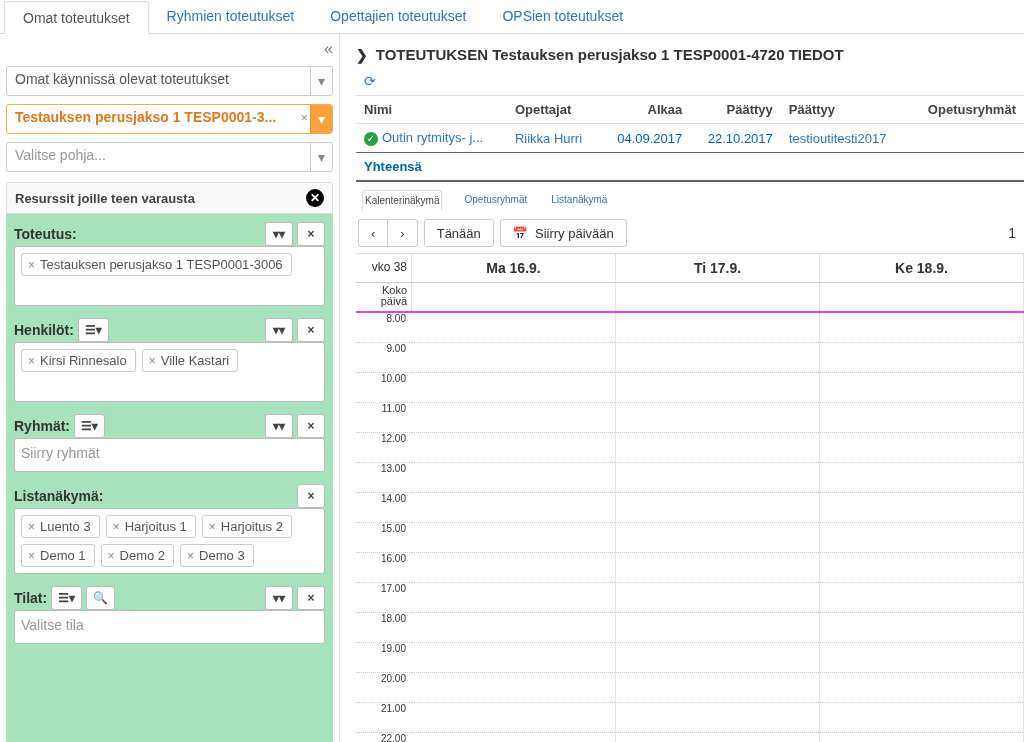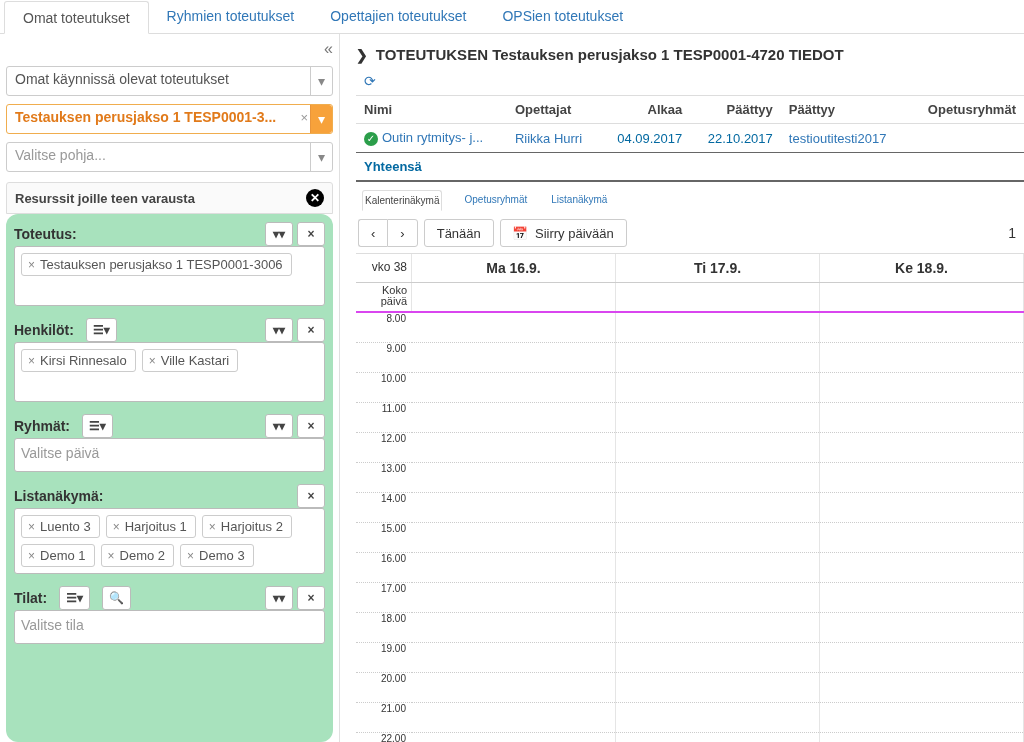--- a/index.html
+++ b/index.html
@@ -11,21 +11,21 @@
   .body { display: flex; flex: 1; overflow: hidden; }
   .sidebar { width: 340px; border-right: 1px solid #e0e0e0; display: flex; flex-direction: column; overflow: hidden; }
   .collapse-row { display:flex; justify-content:flex-end; padding:6px 6px 4px; color:#666; }
   .sel { width: calc(100% - 12px); margin: 4px 6px; height: 30px; border:1px solid #ccc; border-radius:3px; padding:4px 24px 4px 8px; font-size:14px; color:#555; position:relative; background:#fff; }
   .sel.orange { background:#fff; border:1px solid #f0ad4e; color:#e17a1a; }
   .sel .caret-btn { position:absolute; right:0; top:0; width:22px; height:100%; border-left:1px solid #ccc; display:flex; align-items:center; justify-content:center; color:#888; border-radius:0 3px 3px 0; }
   .sel.orange .caret-btn { background:#f7a23b; border-left-color:#e9953a; color:#fff; }
   .sel .x { position:absolute; right:24px; top:5px; color:#999; font-size:13px; }
   .res-header { background:#fafafa; margin:6px 6px 0; padding:6px 8px; border:1px solid #ddd; border-radius:3px 3px 0 0; font-weight:bold; color:#444; display:flex; justify-content:space-between; align-items:center; }
   .res-header .close { background:#000; color:#fff; border-radius:50%; width:18px; height:18px; font-size:12px; line-height:18px; text-align:center; }
-  .green-panel { background:#a8e2bd; margin:0 6px; padding:8px; display:flex; flex-direction:column; gap:12px; flex:1; overflow:auto;border-radius:12px; }
+  .green-panel { background:#a8e2bd; margin:0 6px; padding:8px; display:flex; flex-direction:column; gap:12px; flex:1; overflow:auto; }
   .section-head { display:flex; justify-content:space-between; align-items:center; font-weight:bold; color:#333; font-size:14px; }
   .mini-btn { background:#fff; border:1px solid #bbb; border-radius:3px; height:24px; min-width:28px; padding:0 6px; display:inline-flex; align-items:center; justify-content:center; font-size:12px; color:#444; cursor:pointer; }
   .mini-btns { display:flex; gap:4px; }
   .tag-well { background:#fff; border:1px solid #bbb; border-radius:3px; min-height:60px; padding:6px; display:flex; flex-wrap:wrap; align-content:flex-start; gap:6px; }
   .tag-well.input { min-height:34px; color:#999; font-size:14px; }
   .tag { background:#fff; border:1px solid #ccc; border-radius:3px; padding:3px 8px 3px 6px; display:inline-flex; align-items:center; gap:5px; color:#555; font-size:13px; box-shadow:0 0 0 rgba(0,0,0,0); }
   .tag .tag-x { color:#888; font-size:12px; }
 
   .main { flex:1; padding:8px 0 0 16px; overflow:hidden; display:flex; flex-direction:column; }
   .detail-header { font-weight:bold; font-size:15px; color:#333; padding:4px 0 8px; display:flex; align-items:center; gap:8px; }
@@ -51,21 +51,21 @@
   .cal-head > div { padding:6px 4px; text-align:center; font-weight:bold; color:#333; font-size:14px; border-right:1px solid #e5e5e5; }
   .cal-head > div:first-child { text-align:right; font-weight:normal; font-size:12px; }
   .allday { display:grid; grid-template-columns:56px 1fr 1fr 1fr; border-bottom:2px solid #d946ef; }
   .allday > div { height:28px; border-right:1px solid #e5e5e5; }
   .allday > div:first-child { text-align:right; font-size:11px; padding:2px 4px; color:#333; line-height:11px; }
   .cal-body { display:grid; grid-template-columns:56px 1fr 1fr 1fr; }
   .time-col { display:flex; flex-direction:column; }
   .time-cell { height:30px; text-align:right; padding-right:6px; font-size:10px; color:#333; border-bottom:1px dotted #ccc; }
   .day-col { border-right:1px solid #e5e5e5; display:flex; flex-direction:column; }
   .slot { height:30px; border-bottom:1px dotted #ccc; }
-  .list-icon { display:inline-flex; align-items:center; gap:12px; }
+  .list-icon { display:inline-flex; align-items:center; gap:4px; }
 </style>
 </head>
 <body>
 
 <div class="container">
   <div class="top-tabs">
     <div class="top-tab active">Omat toteutukset</div>
     <div class="top-tab">Ryhmien toteutukset</div>
     <div class="top-tab">Opettajien toteutukset</div>
     <div class="top-tab">OPSien toteutukset</div>
@@ -144,21 +144,21 @@
             <span class="list-icon">
               <span>Ryhmät:</span>
               <span class="mini-btn">☰▾</span>
             </span>
             <span class="mini-btns">
               <span class="mini-btn">▾▾</span>
               <span class="mini-btn">×</span>
             </span>
           </div>
           <div class="tag-well input">
-            <span>Valitse päivä</span>
+            <span>Siirry ryhmät</span>
           </div>
         </div>
 
         <div>
           <div class="section-head">
             <span>Listanäkymä:</span>
             <span class="mini-btns">
               <span class="mini-btn">×</span>
             </span>
           </div>

